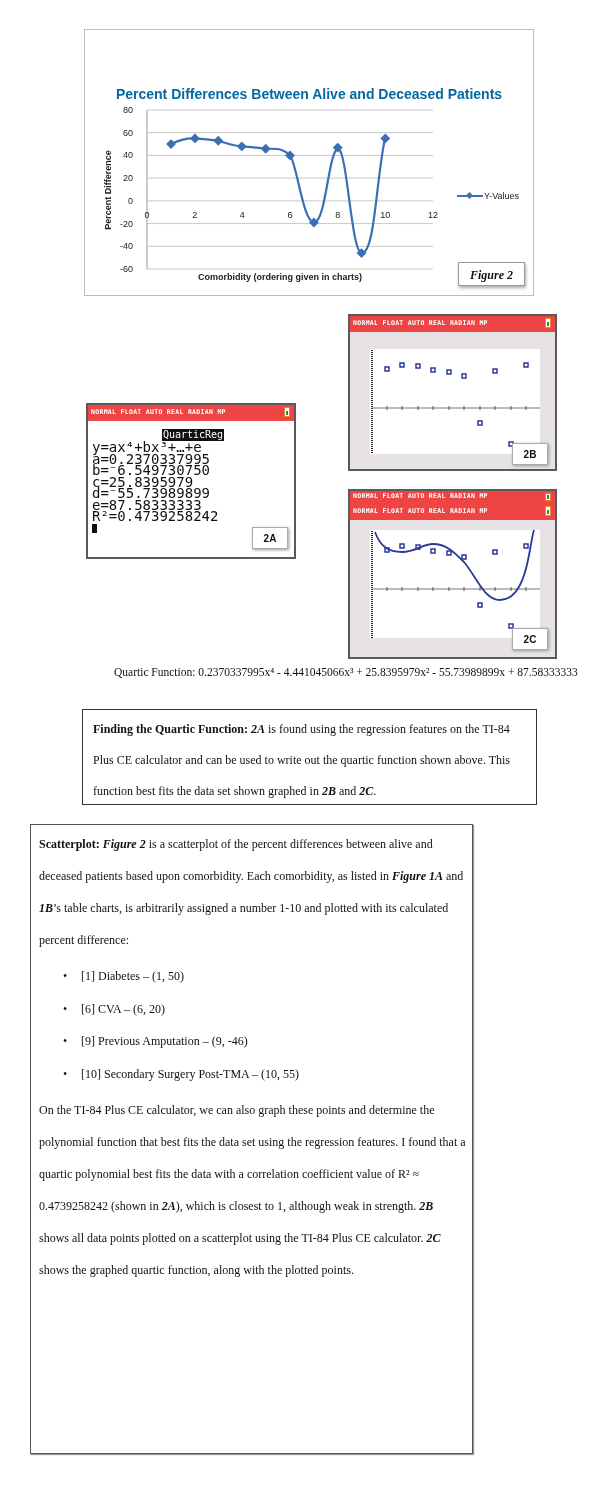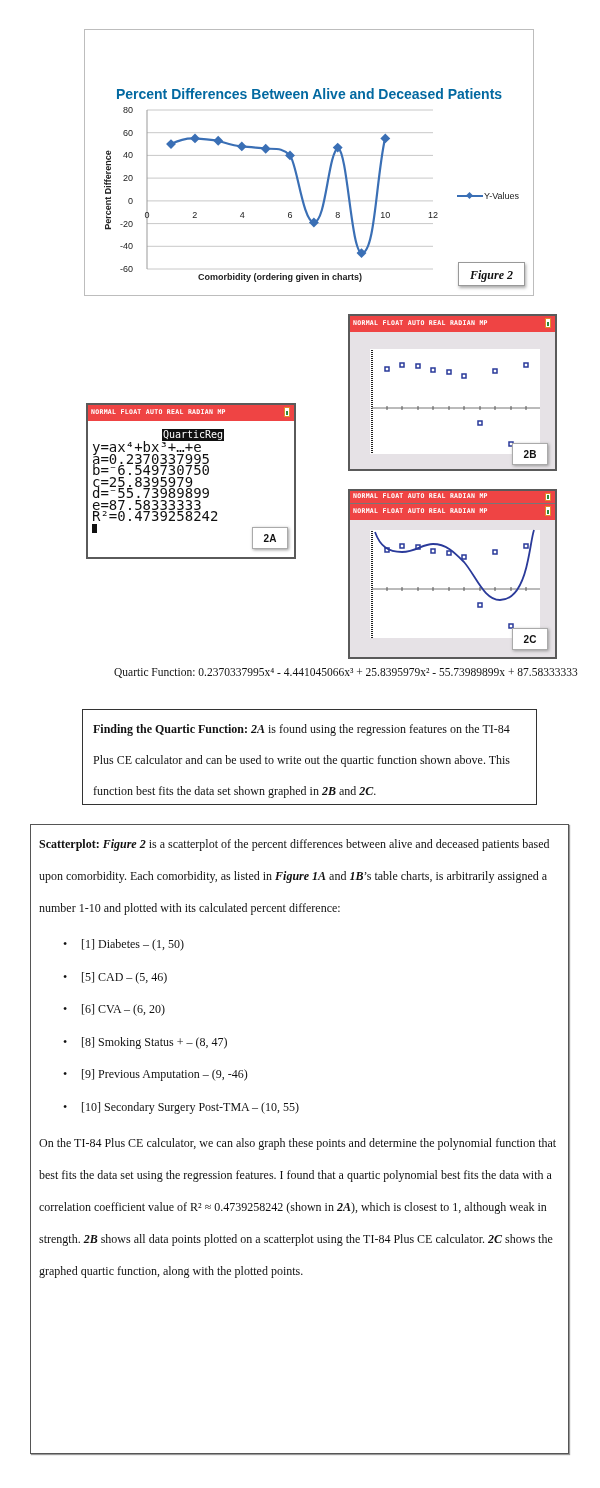--- a/index.html
+++ b/index.html
@@ -32,21 +32,21 @@
   .calc-line { font-family:"DejaVu Sans Mono", monospace; font-size:14px; line-height:11.5px; color:#111; white-space:pre; }
   .cursor { display:inline-block; width:5px; height:9px; background:#111; }
 
   #calc-2b { left:348px; top:314px; width:209px; height:157px; }
   #calc-2c-top { left:348px; top:489px; width:209px; height:170px; }
 
   
   .quartic-line { left:87px; top:665px; width:470px; font-size:11.5px; line-height:15px;margin-left:27px; }
   #finding-box { left:82px; top:709px; width:455px; height:96px; border:1px solid #333; box-sizing:border-box;
                  padding:4px 10px 0 10px; font-size:12px; line-height:31px; }
-  #scatter-box { left:30px; top:824px; width:539px; height:630px; border:1.5px solid #555; box-sizing:border-box;
+  #scatter-box { left:30px; top:824px; width:443px; height:630px; border:1.5px solid #555; box-sizing:border-box;
                  padding:3px 6px 0 8px; font-size:12px; line-height:32px; box-shadow:1px 1px 1px #999; }
   .b { font-weight:bold;margin-top:30px; }
   .bi { font-weight:bold; font-style:italic; }
   ul.comorb { list-style:none; margin:4px 0 4px 0; padding:0; }
   ul.comorb li { position:relative; padding-left:42px; line-height:32.5px; }
   ul.comorb li::before { content:"•"; position:absolute; left:24px; }
 </style>
 </head>
 <body>
 
@@ -213,22 +213,20 @@
 <div id="finding-box" class="abs">
   <span class="b">Finding the Quartic Function:</span><span> </span><span class="bi">2A</span><span> is found using the regression features on the TI-84 Plus CE calculator and can be used to write out the quartic function shown above. This function best fits the data set shown graphed in </span><span class="bi">2B</span><span> and </span><span class="bi">2C</span><span>.</span>
 </div>
 
 <div id="scatter-box" class="abs">
   <div>
     <span class="b">Scatterplot:</span><span> </span><span class="bi">Figure 2</span><span> is a scatterplot of the percent differences between alive and deceased patients based upon comorbidity. Each comorbidity, as listed in </span><span class="bi">Figure 1A</span><span> and </span><span class="bi">1B</span><span>’s table charts, is arbitrarily assigned a number 1-10 and plotted with its calculated percent difference:</span>
   </div>
   <ul class="comorb">
     <li>[1] Diabetes – (1, 50)</li>
-    <li>[5] CAD – (5, 46)</li>
     <li>[6] CVA – (6, 20)</li>
-    <li>[8] Smoking Status + – (8, 47)</li>
     <li>[9] Previous Amputation – (9, -46)</li>
     <li>[10] Secondary Surgery Post-TMA – (10, 55)</li>
   </ul>
   <div>
     <span>On the TI-84 Plus CE calculator, we can also graph these points and determine the polynomial function that best fits the data set using the regression features. I found that a quartic polynomial best fits the data with a correlation coefficient value of R² ≈ 0.4739258242 (shown in </span><span class="bi">2A</span><span>), which is closest to 1, although weak in strength. </span><span class="bi">2B</span><span> shows all data points plotted on a scatterplot using the TI-84 Plus CE calculator. </span><span class="bi">2C</span><span> shows the graphed quartic function, along with the plotted points.</span>
   </div>
 </div>
 
 </body></html>

